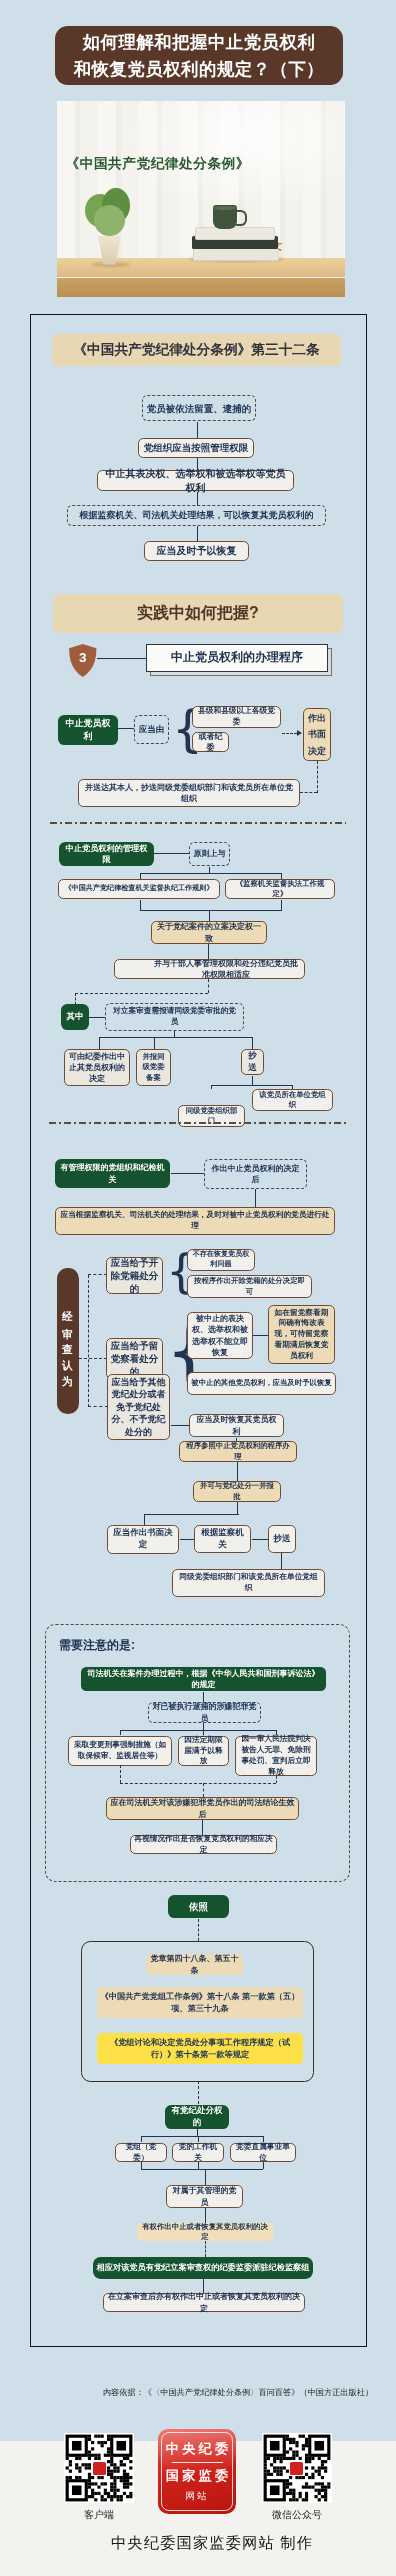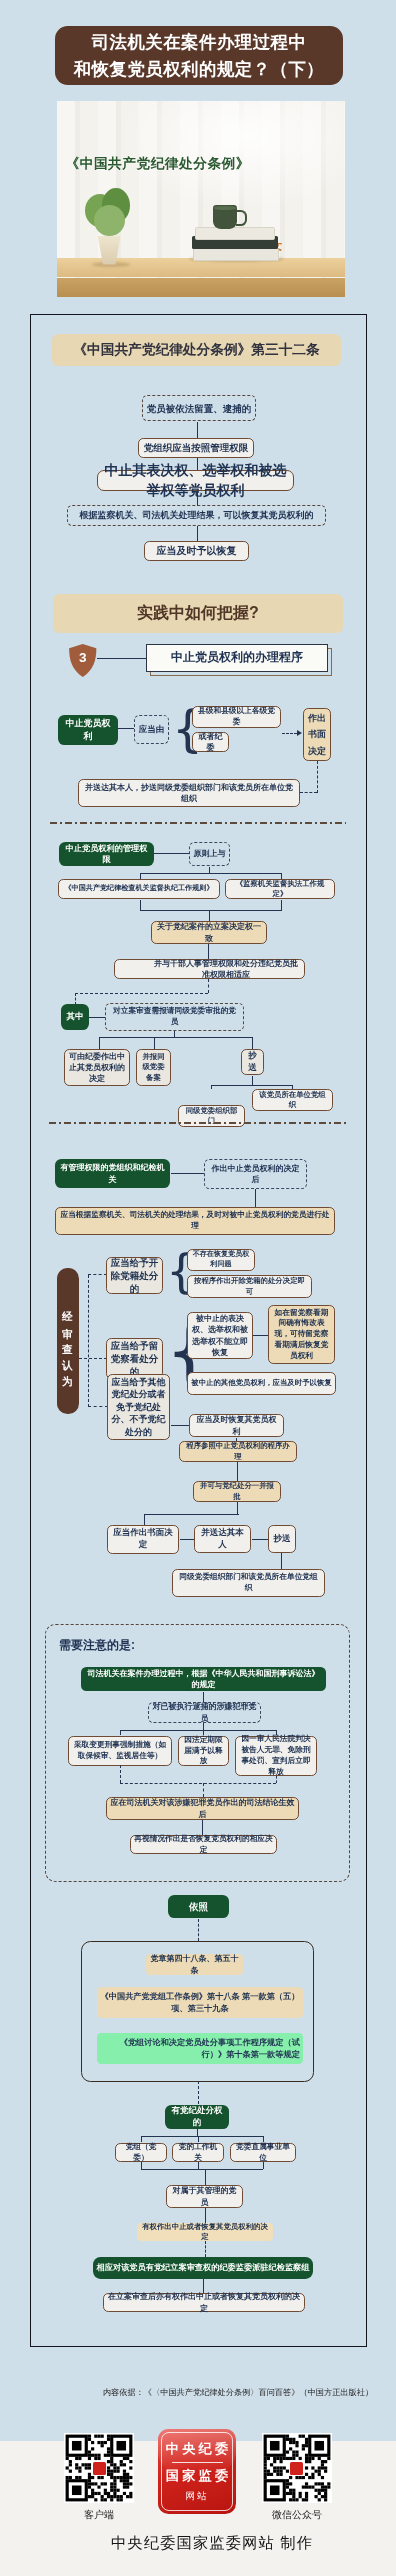--- a/index.html
+++ b/index.html
@@ -84,21 +84,21 @@
   #badge .b3{font-size:9.5px;letter-spacing:2.1px;margin-top:5.3px;}
   #credit{left:0;top:2533px;width:396px;text-align:center;font-size:15.3px;color:#161616;letter-spacing:1.1px;font-weight:500;padding-left:28px;}
   .qrchip{position:absolute;background:#d0221c;border-radius:1.6px;}
 </style>
 </head>
 <body>
 
 <div id="page">
 
   <div id="hdr" class="abs">
-    <div>司法机关在案件办理过程中</div>
+    <div>如何理解和把握中止党员权利</div>
     <div>和恢复党员权利的规定？（下）</div>
   </div>
 
   <div id="cover" class="abs">
     <div class="booktitle">《中国共产党纪律处分条例》</div>
     <div class="tagline">学习问答</div>
     <div class="tabletop"></div>
     <div class="tablefront"></div>
     <div class="shadow" style="left:35px;top:161px;width:38px;height:5.3px;"></div>
     <div class="leaf" style="left:27.5px;top:93px;width:30px;height:33px;background:#77a452;"></div>
@@ -114,21 +114,21 @@
   </div>
 
   <div id="frame" class="abs"></div>
 
   <div class="box tansoft" style="left:52px;top:334px;width:289px;height:32px;font-size:13.7px;color:#32333f;">《中国共产党纪律处分条例》第三十二条</div>
 
   <div class="box dashB" style="left:142px;top:395px;width:114px;height:26.4px;font-size:9.5px;">党员被依法留置、逮捕的</div>
   <div class="vl" style="left:197px;top:422px;height:16px;"></div>
   <div class="box" style="left:138px;top:438px;width:116px;height:20px;font-size:9.5px;">党组织应当按照管理权限</div>
   <div class="vl" style="left:197px;top:458px;height:12.7px;"></div>
-  <div class="box" style="left:97px;top:470px;width:197px;height:21px;font-size:14px;border-radius:7px;">中止其表决权、选举权和被选举权等党员权利</div>
+  <div class="box" style="left:97px;top:470px;width:197px;height:21px;font-size:10px;">中止其表决权、选举权和被选举权等党员权利</div>
   <div class="vl" style="left:197px;top:492px;height:13.7px;"></div>
   <div class="box dashB" style="left:67px;top:505px;width:259px;height:21px;font-size:9px;">根据监察机关、司法机关处理结果，可以恢复其党员权利的</div>
   <div class="vl" style="left:197px;top:526px;height:15px;"></div>
   <div class="box" style="left:144px;top:541px;width:105px;height:20px;font-size:10px;">应当及时予以恢复</div>
 
   <div class="box tansoft" style="left:53px;top:594px;width:290px;height:39px;font-size:16px;color:#503626;">实践中如何把握?</div>
 
   <svg class="abs" style="left:69px;top:644px;" width="27.5" height="33" viewBox="0 0 52 63">
     <path d="M26 0 L52 8 C52 30 47 49 26 63 C5 49 0 30 0 8 Z" fill="#a15c3c"></path>
     <text x="26" y="34" text-anchor="middle" font-size="26" font-weight="bold" fill="#ffffff">3</text>
@@ -220,21 +220,21 @@
   <div class="box" style="left:189px;top:1414px;width:95px;height:23px;font-size:8px;">应当及时恢复其党员权利</div>
   <div class="vl" style="left:236px;top:1438px;height:3.2px;"></div>
   <div class="box tan" style="left:179px;top:1441px;width:118px;height:21px;font-size:7.4px;">程序参照中止党员权利的程序办理</div>
   <div class="vl" style="left:237px;top:1462px;height:19px;"></div>
   <div class="box tan" style="left:193px;top:1481px;width:88px;height:21px;font-size:7.4px;">并可与党纪处分一并报批</div>
   <div class="vl" style="left:237px;top:1502px;height:11.6px;"></div>
   <div class="hl" style="left:144px;top:1514px;width:95px;"></div>
   <div class="vl" style="left:144px;top:1514px;height:11.6px;"></div>
   <div class="box" style="left:107px;top:1525px;width:72px;height:28.5px;font-size:8.5px;">应当作出书面决定</div>
   <div class="hl" style="left:180px;top:1539px;width:15px;"></div>
-  <div class="box" style="left:194px;top:1525px;width:57px;height:27.5px;font-size:8.5px;">并送达其本人</div>
+  <div class="box" style="left:194px;top:1525px;width:57px;height:27.5px;font-size:8.5px;">根据监察机关</div>
   <div class="hl" style="left:252px;top:1539px;width:16.4px;"></div>
   <div class="box" style="left:268px;top:1525px;width:28px;height:27.5px;font-size:8.5px;">抄送</div>
   <div class="vl" style="left:281px;top:1553px;height:16.4px;"></div>
   <div class="box" style="left:172px;top:1569px;width:153px;height:28px;font-size:7.7px;">同级党委组织部门和该党员所在单位党组织</div>
 
   <div id="notebox" class="abs"></div>
   <div class="abs" style="left:59px;top:1637px;font-size:12px;font-weight:bold;color:#1f3252;">需要注意的是:</div>
   <div class="box brown" style="left:81px;top:1667px;width:245px;height:24px;font-size:8px;border-radius:5.3px;">司法机关在案件办理过程中，根据《中华人民共和国刑事诉讼法》的规定</div>
   <div class="vl" style="left:203px;top:1692px;height:10px;"></div>
   <div class="box dashN" style="left:148px;top:1702px;width:113px;height:21px;font-size:8px;">对已被执行逮捕的涉嫌犯罪党员</div>
@@ -252,21 +252,21 @@
   <div class="dvl" style="left:203px;top:1783px;height:13.7px;"></div>
   <div class="box tan" style="left:106px;top:1797px;width:193px;height:23px;font-size:8px;">应在司法机关对该涉嫌犯罪党员作出的司法结论生效后</div>
   <div class="vl" style="left:202px;top:1820px;height:15px;"></div>
   <div class="box" style="left:130px;top:1835px;width:147px;height:19px;font-size:7.7px;">再视情况作出是否恢复党员权利的相应决定</div>
 
   <div class="box brown" style="left:168px;top:1895px;width:61px;height:23px;font-size:9.5px;">依照</div>
   <div class="dvl" style="left:198px;top:1919px;height:22px;"></div>
   <div id="basisbox" class="abs"></div>
   <div class="box tansoft" style="left:146px;top:1954px;width:97px;height:21px;font-size:8px;background:#ecdbb6;border-radius:4.2px;">党章第四十八条、第五十条</div>
   <div class="box tansoft" style="left:97px;top:1987px;width:206px;height:31px;font-size:8.2px;background:#ecdbb6;border-radius:4.2px;">《中国共产党党组工作条例》第十八条 第一款第（五）项、第三十九条</div>
-  <div class="box tansoft" style="left:97px;top:2033px;width:206px;height:31px;font-size:8.2px;background:#86efac;border-radius:4.2px;text-align:right;">《党组讨论和决定党员处分事项工作程序规定（试行）》第十条第一款等规定</div>
+  <div class="box tansoft" style="left:97px;top:2033px;width:206px;height:31px;font-size:8.2px;background:#fde047;border-radius:4.2px;">《党组讨论和决定党员处分事项工作程序规定（试行）》第十条第一款等规定</div>
   <div class="dvl" style="left:198px;top:2081px;height:23px;"></div>
 
   <div class="box brown" style="left:165px;top:2105px;width:64px;height:24px;font-size:8.5px;">有党纪处分权的</div>
   <div class="vl" style="left:197px;top:2129px;height:7.4px;"></div>
   <div class="hl" style="left:141px;top:2136px;width:122px;"></div>
   <div class="vl" style="left:141px;top:2136px;height:6.3px;"></div>
   <div class="vl" style="left:198px;top:2136px;height:6.3px;"></div>
   <div class="vl" style="left:263px;top:2136px;height:6.3px;"></div>
   <div class="box" style="left:115px;top:2143px;width:52px;height:19px;font-size:7.7px;">党组（党委）</div>
   <div class="box" style="left:172px;top:2143px;width:52px;height:19px;font-size:7.7px;">党的工作机关</div>

